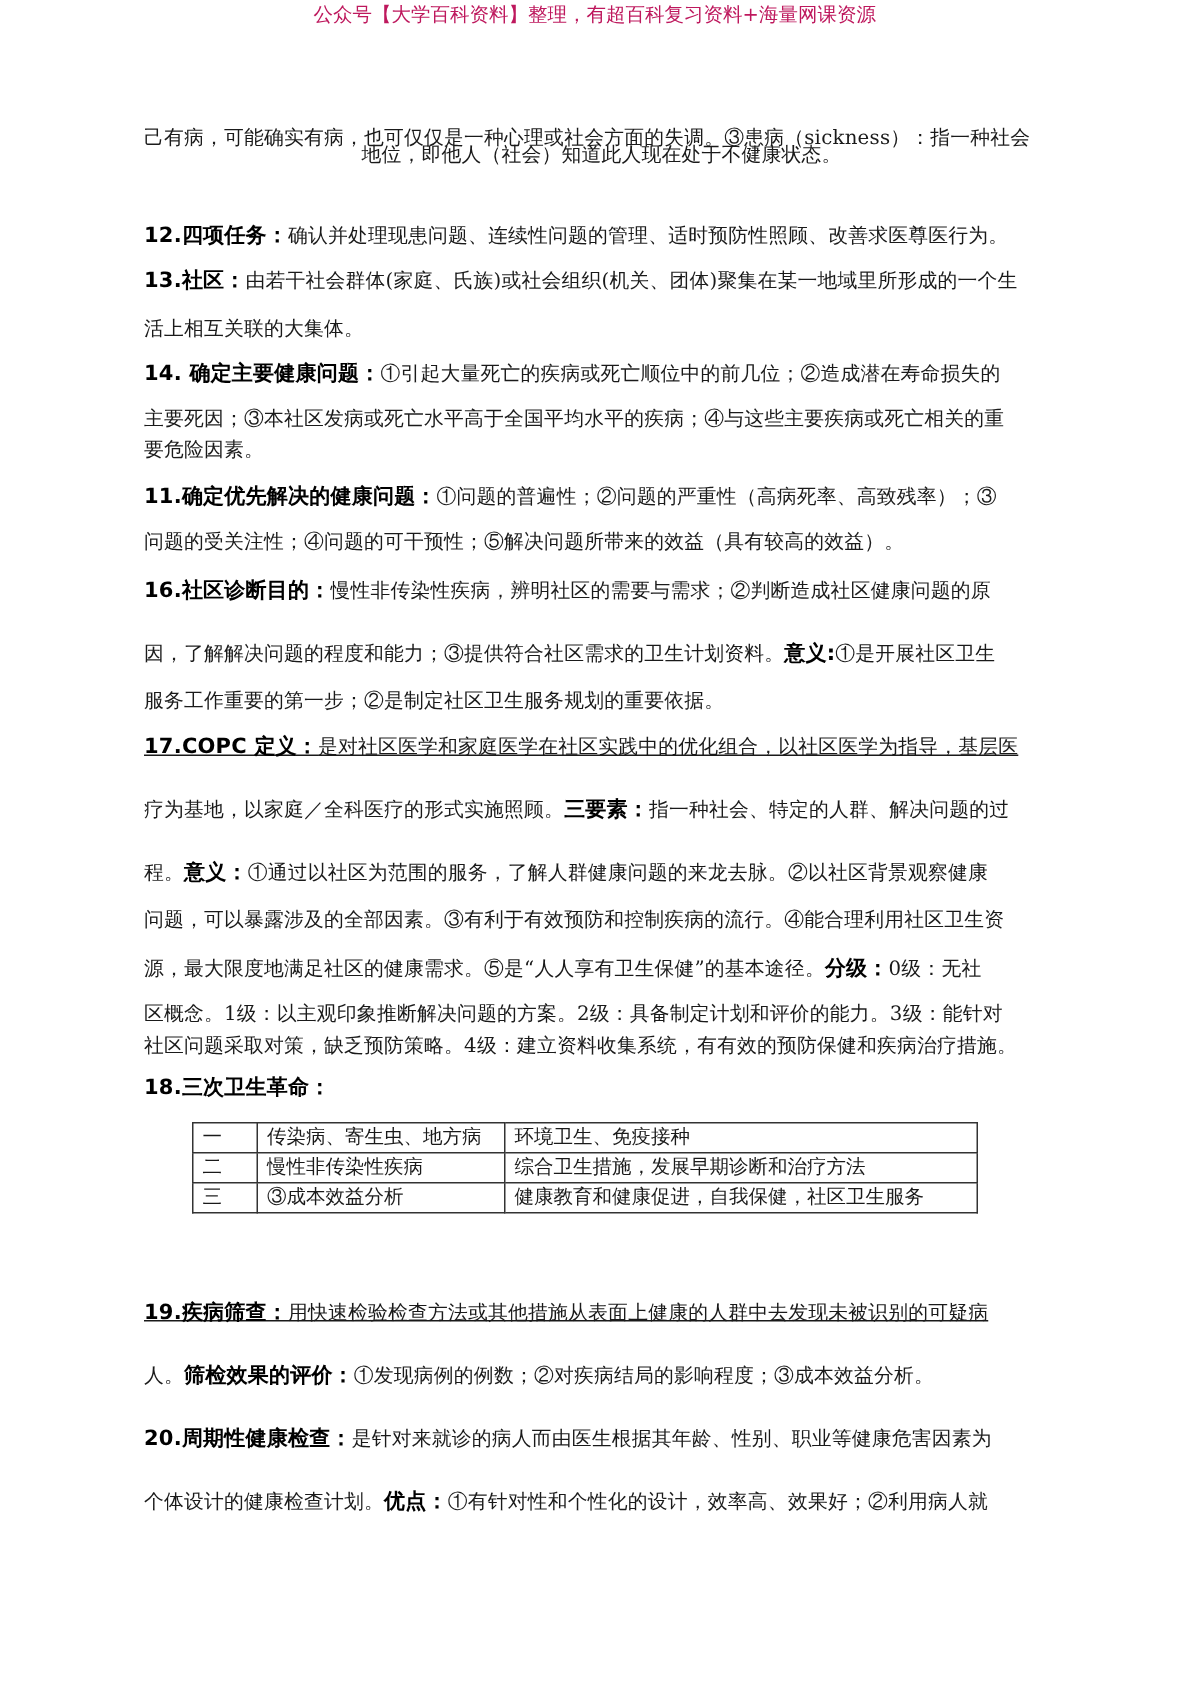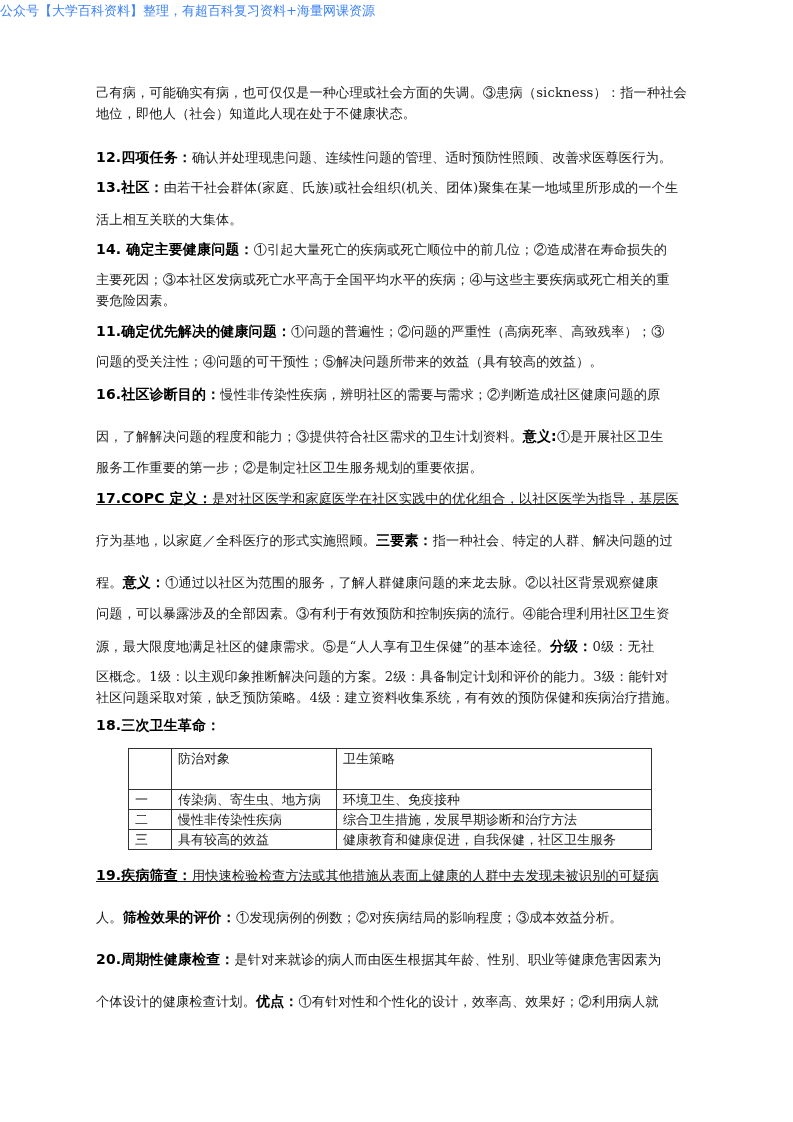--- a/index.html
+++ b/index.html
@@ -3,21 +3,21 @@
 <meta charset="utf-8">
 <style>
   html, body { margin: 0; padding: 0; background: #ffffff; }
   body {
     width: 793px; height: 1122px; position: relative; overflow: hidden;
     font-family: "DejaVu Serif", "Liberation Serif", serif;
     color: #1a1a1a;
   }
   .header {
     position: absolute; top: 0; left: 0; width: 793px; height: 22px;
-    text-align: left; font-size: 13px; line-height: 22px; color: #3b82f6;
+    text-align: center; font-size: 13px; line-height: 22px; color: #be185d;
   }
   .line {
     position: absolute; left: 96px; width: 610px;
     font-size: 13.2px; white-space: nowrap; line-height: 18px;
     letter-spacing: 0.15px;
   }
   .b {
     font-family: "DejaVu Sans", "Liberation Sans", sans-serif;
     font-weight: bold; color: #000; font-size: 14px;
   }
@@ -33,21 +33,21 @@
   table.rev td.c0 { width: 30px; }
   table.rev td.c1 { width: 152px; }
 </style>
 </head>
 <body>
 
 <div class="header">公众号【大学百科资料】整理，有超百科复习资料+海量网课资源</div>
 
 <div id="content">
     <div class="line" style="top: 84px;"><span>己有病，可能确实有病，也可仅仅是一种心理或社会方面的失调。③患病（sickness）：指一种社会</span></div>
-    <div class="line" style="top: 105px;"><span>地位，即他人（社会）知道此人现在处于不健康状态。</span></div>
+    <div class="line" style="top: 95px; text-align: center;"><span>地位，即他人（社会）知道此人现在处于不健康状态。</span></div>
     <div class="line" style="top: 148px;"><span class="b">12.四项任务：</span><span>确认并处理现患问题、连续性问题的管理、适时预防性照顾、改善求医尊医行为。</span></div>
     <div class="line" style="top: 178px;"><span class="b">13.社区：</span><span>由若干社会群体(家庭、氏族)或社会组织(机关、团体)聚集在某一地域里所形成的一个生</span></div>
     <div class="line" style="top: 211px;"><span>活上相互关联的大集体。</span></div>
     <div class="line" style="top: 240px;"><span class="b">14. 确定主要健康问题：</span><span>①引起大量死亡的疾病或死亡顺位中的前几位；②造成潜在寿命损失的</span></div>
     <div class="line" style="top: 271px;"><span>主要死因；③本社区发病或死亡水平高于全国平均水平的疾病；④与这些主要疾病或死亡相关的重</span></div>
     <div class="line" style="top: 292px;"><span>要危险因素。</span></div>
     <div class="line" style="top: 322px;"><span class="b">11.确定优先解决的健康问题：</span><span>①问题的普遍性；②问题的严重性（高病死率、高致残率）；③</span></div>
     <div class="line" style="top: 353px;"><span>问题的受关注性；④问题的可干预性；⑤解决问题所带来的效益（具有较高的效益）。</span></div>
     <div class="line" style="top: 385px;"><span class="b">16.社区诊断目的：</span><span>慢性非传染性疾病，辨明社区的需要与需求；②判断造成社区健康问题的原</span></div>
     <div class="line" style="top: 427px;"><span>因，了解解决问题的程度和能力；③提供符合社区需求的卫生计划资料。</span><span class="b">意义:</span><span>①是开展社区卫生</span></div>
@@ -61,34 +61,29 @@
     <div class="line" style="top: 689px;"><span>社区问题采取对策，缺乏预防策略。4级：建立资料收集系统，有有效的预防保健和疾病治疗措施。</span></div>
     <div class="line" style="top: 716px;"><span class="b">18.三次卫生革命：</span></div>
     <div class="line" style="top: 866px; text-decoration: underline;"><span class="b">19.疾病筛查：</span><span>用快速检验检查方法或其他措施从表面上健康的人群中去发现未被识别的可疑病</span></div>
     <div class="line" style="top: 908px;"><span>人。</span><span class="b">筛检效果的评价：</span><span>①发现病例的例数；②对疾病结局的影响程度；③成本效益分析。</span></div>
     <div class="line" style="top: 950px;"><span class="b">20.周期性健康检查：</span><span>是针对来就诊的病人而由医生根据其年龄、性别、职业等健康危害因素为</span></div>
     <div class="line" style="top: 992px;"><span>个体设计的健康检查计划。</span><span class="b">优点：</span><span>①有针对性和个性化的设计，效率高、效果好；②利用病人就</span></div>
   </div>
 
 <table class="rev">
   <tbody>
-      <tr class="head">
-    <td class="c0"></td>
-    <td class="c1">防治对象</td>
-    <td class="c2">卫生策略</td>
-  </tr>
   <tr>
     <td class="c0">一</td>
     <td class="c1">传染病、寄生虫、地方病</td>
     <td class="c2">环境卫生、免疫接种</td>
   </tr>
   <tr>
     <td class="c0">二</td>
     <td class="c1">慢性非传染性疾病</td>
     <td class="c2">综合卫生措施，发展早期诊断和治疗方法</td>
   </tr>
   <tr>
     <td class="c0">三</td>
-    <td class="c1">具有较高的效益</td>
+    <td class="c1">③成本效益分析</td>
     <td class="c2">健康教育和健康促进，自我保健，社区卫生服务</td>
   </tr>
 </tbody>
   </table>
 
 </body></html>

